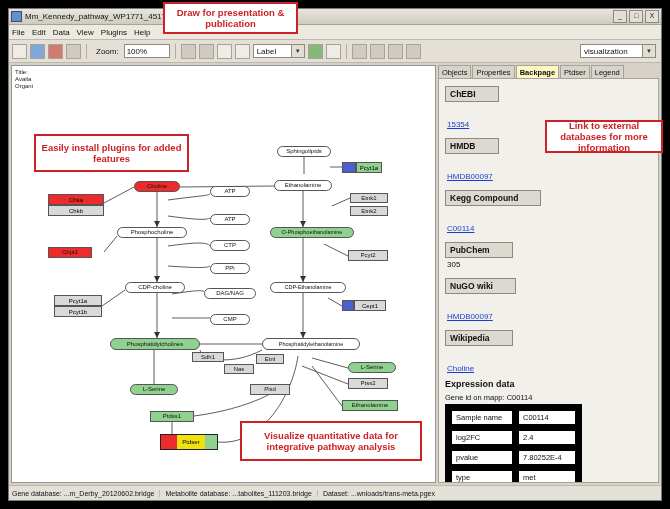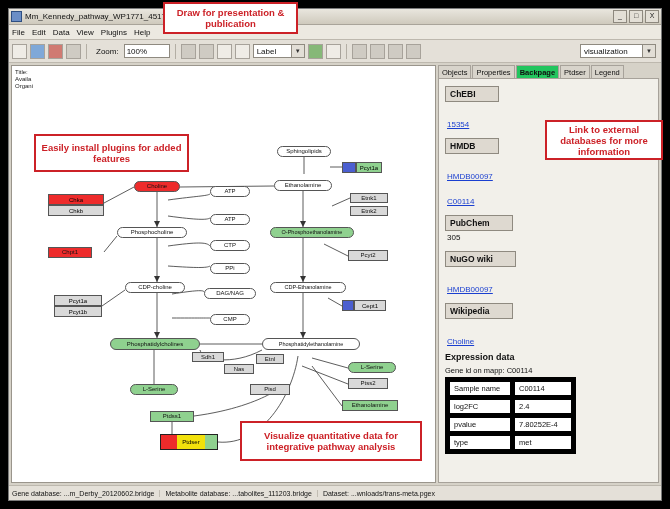--- a/index.html
+++ b/index.html
@@ -62,34 +62,34 @@
     width:423px;background:#fff;border:1px solid #9a958c;margin:2px;position:relative;overflow:hidden;
   }
   .sidepanel{
     flex:1;margin:2px 2px 2px 0;display:flex;flex-direction:column;min-width:0;border-radius:16px;
   }
   .tabs{display:flex;height:13px;font-size:7.5px;}
   .tab{
     background:#d8d4cb;border:1px solid #a7a29a;border-bottom:none;margin-right:1px;
     padding:0 3px;display:flex;align-items:center;color:#111;
   }
-  .tab.active{background:#22c55e;font-weight:bold;}
+  .tab.active{background:#fef9c3;font-weight:bold;}
   .panelbody{
     flex:1;background:#f2f0ea;border:1px solid #a7a29a;overflow:hidden;position:relative;padding:4px 6px;box-sizing:border-box;
   }
   .sect{
     display:inline-block;background:#ded9d0;border:1px solid #8f8a80;
     font-size:8.5px;font-weight:bold;color:#111;padding:2px 22px 2px 4px;margin:0 0 2px 0;
   }
   .link{font-size:8px;color:#1a3fd0;text-decoration:underline;margin:16px 0 6px 2px;display:block;}
   .plain{font-size:8px;color:#111;margin:0 0 6px 2px;display:block;}
   .exprhdr{font-size:9px;font-weight:bold;color:#111;margin:4px 0 4px 0;}
   .geneline{font-size:7.5px;color:#111;margin-bottom:2px;}
   table.expr{border-collapse:collapse;font-size:7.5px;}
-  table.expr td{border:5px solid #000000;padding:1px 4px;background:#fff;color:#111;height:11px;}
+  table.expr td{border:7px solid #000000;padding:1px 4px;background:#fff;color:#111;height:11px;}
   table.expr td.k{width:52px;}
   table.expr td.v{width:48px;}
   
   .statusbar{
     height:14px;background:#e4e0d8;border-top:1px solid #bdb8ae;display:flex;align-items:center;
     font-size:7px;color:#111;padding:0 3px;
   }
   .statusbar .cell{border-right:1px solid #c2bdb3;padding-right:5px;margin-right:5px;white-space:nowrap;}
   
   .canvasmeta{position:absolute;left:3px;top:3px;font-size:6px;color:#222;line-height:7px;}
@@ -109,21 +109,21 @@
   .split>div{font-size:6px;display:flex;align-items:center;justify-content:center;border:1px solid #555;box-sizing:border-box;}
   svg.wires{position:absolute;left:0;top:0;}
   
   .callout{
     position:absolute;background:#fff;border:2px solid #cc2127;color:#cc2127;
     font-weight:bold;text-align:center;box-sizing:border-box;
     display:flex;align-items:center;justify-content:center;padding:3px 5px;line-height:11px;
   }
   .co1{left:163px;top:2px;width:135px;height:32px;font-size:9.5px;}
   .co2{left:22px;top:68px;width:155px;height:38px;font-size:9.5px;}
-  .co3{left:545px;top:120px;width:118px;height:40px;font-size:9.5px;}
+  .co3{left:545px;top:120px;width:118px;height:33px;font-size:9.5px;}
   .co4{left:228px;top:355px;width:182px;height:40px;font-size:9.5px;}
 </style>
 </head>
 <body>
 
 <div class="app">
 
   <div class="titlebar">
     <span class="ticon"></span>
     <span class="ttext">Mm_Kennedy_pathway_WP1771_45176.gpml</span>
@@ -344,20 +344,21 @@
         <div class="tab">Ptdser</div>
         <div class="tab">Legend</div>
       </div>
       <div class="panelbody">
         <div class="sect">ChEBI</div>
         <a class="link" href="#">15354</a>
 
         <div class="sect">HMDB</div>
         <a class="link" href="#">HMDB00097</a>
 
+        <div class="sect">Kegg Compound</div>
         <a class="link" href="#">C00114</a>
 
         <div class="sect">PubChem</div>
         <span class="plain">305</span>
 
         <div class="sect">NuGO wiki</div>
         <a class="link" href="#">HMDB00097</a>
 
         <div class="sect">Wikipedia</div>
         <a class="link" href="#">Choline</a>

